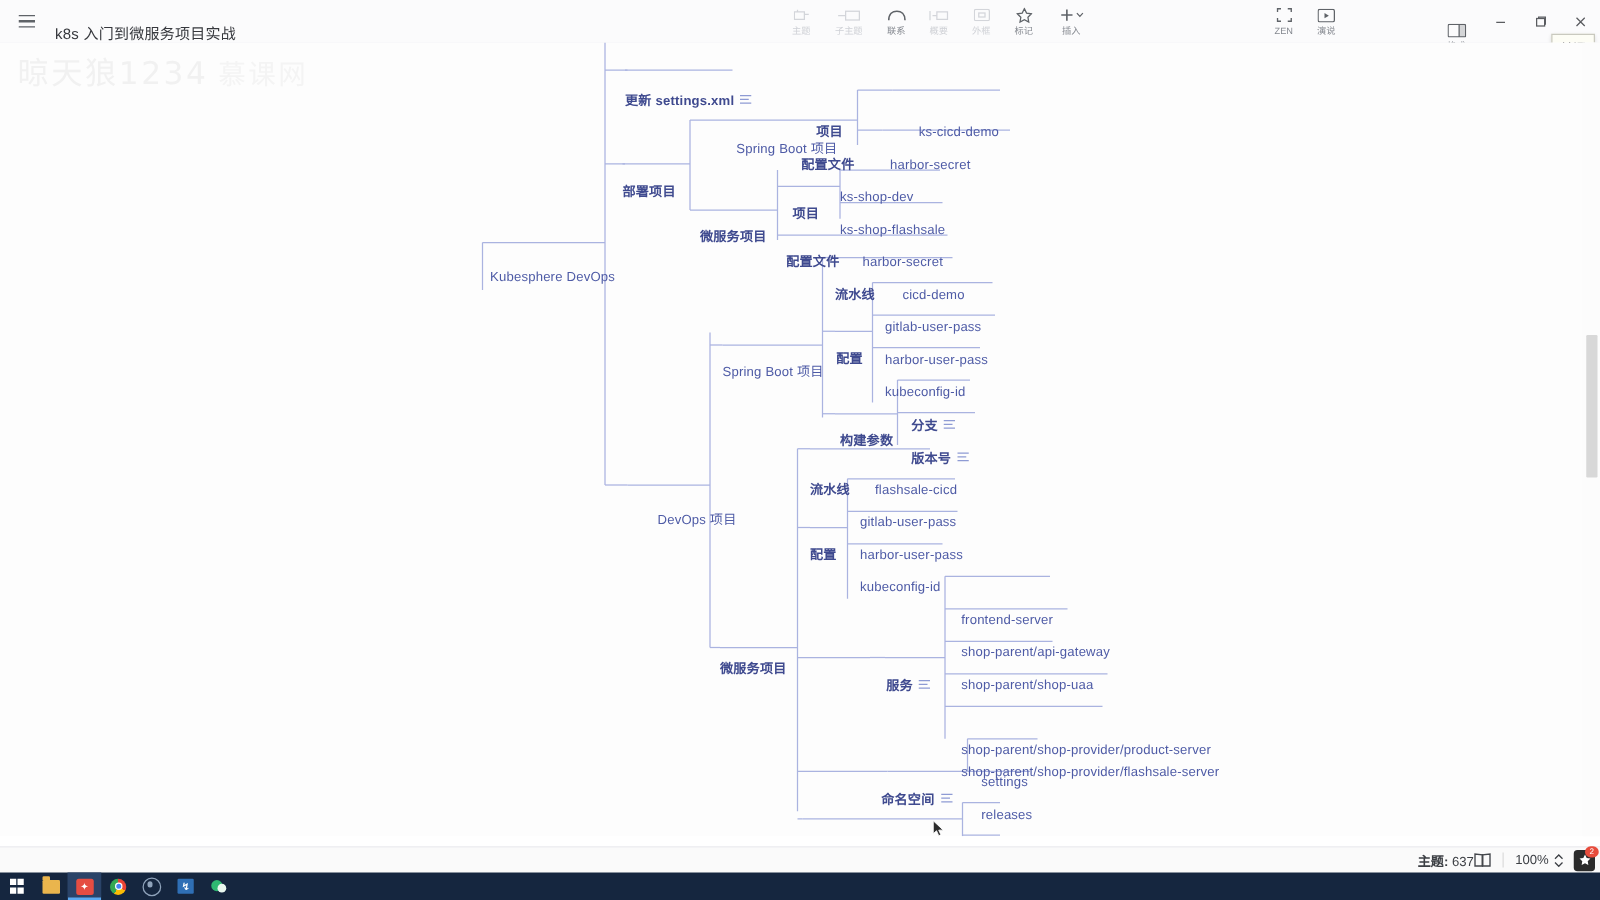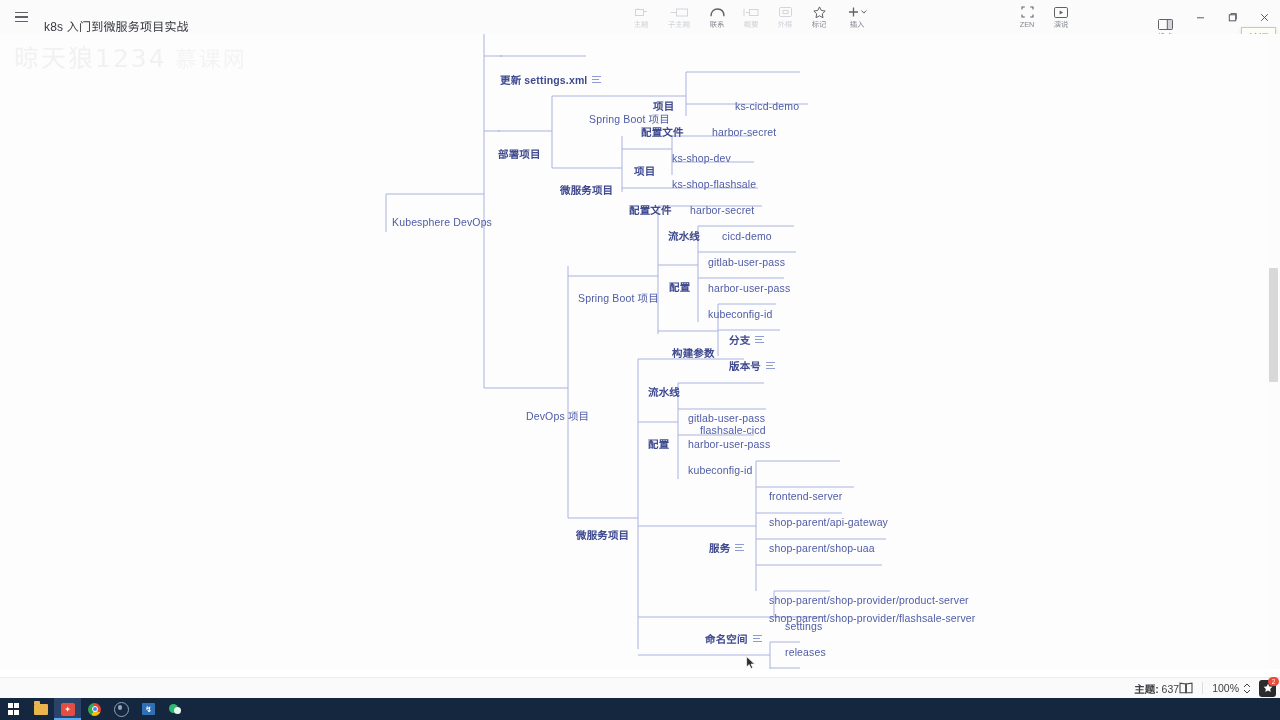--- a/index.html
+++ b/index.html
@@ -409,21 +409,21 @@
         <div class="node" style="left: 722px; top: 196px;"><span>cicd-demo</span></div>
         <div class="node cn" style="left: 669px; top: 247px;"><span>配置</span></div>
         <div class="node" style="left: 708px; top: 222px;"><span>gitlab-user-pass</span></div>
         <div class="node" style="left: 708px; top: 248px;"><span>harbor-user-pass</span></div>
         <div class="node" style="left: 708px; top: 274px;"><span>kubeconfig-id</span></div>
         <div class="node cn" style="left: 672px; top: 313px;"><span>构建参数</span></div>
         <div class="node cn" style="left: 729px; top: 300px;"><span>分支</span><span class="noteico"><i></i><i></i><i></i></span></div>
         <div class="node cn" style="left: 729px; top: 326px;"><span>版本号</span><span class="noteico"><i></i><i></i><i></i></span></div>
         <div class="node cn" style="left: 576px; top: 495px;"><span>微服务项目</span></div>
         <div class="node cn" style="left: 648px; top: 352px;"><span>流水线</span></div>
-        <div class="node" style="left: 700px; top: 352px; margin-top: 38px;"><span>flashsale-cicd</span></div>
+        <div class="node" style="left: 700px; top: 352px;"><span>flashsale-cicd</span></div>
         <div class="node cn" style="left: 648px; top: 404px;"><span>配置</span></div>
         <div class="node" style="left: 688px; top: 378px;"><span>gitlab-user-pass</span></div>
         <div class="node" style="left: 688px; top: 404px;"><span>harbor-user-pass</span></div>
         <div class="node" style="left: 688px; top: 430px;"><span>kubeconfig-id</span></div>
         <div class="node cn" style="left: 709px; top: 508px;"><span>服务</span><span class="noteico"><i></i><i></i><i></i></span></div>
         <div class="node" style="left: 769px; top: 456px;"><span>frontend-server</span></div>
         <div class="node" style="left: 769px; top: 482px;"><span>shop-parent/api-gateway</span></div>
         <div class="node" style="left: 769px; top: 508px;"><span>shop-parent/shop-uaa</span></div>
         <div class="node" style="left: 769px; top: 534px; margin-top: 44px;"><span>shop-parent/shop-provider/flashsale-server</span></div>
         <div class="node" style="left: 769px; top: 560px;"><span>shop-parent/shop-provider/product-server</span></div>

